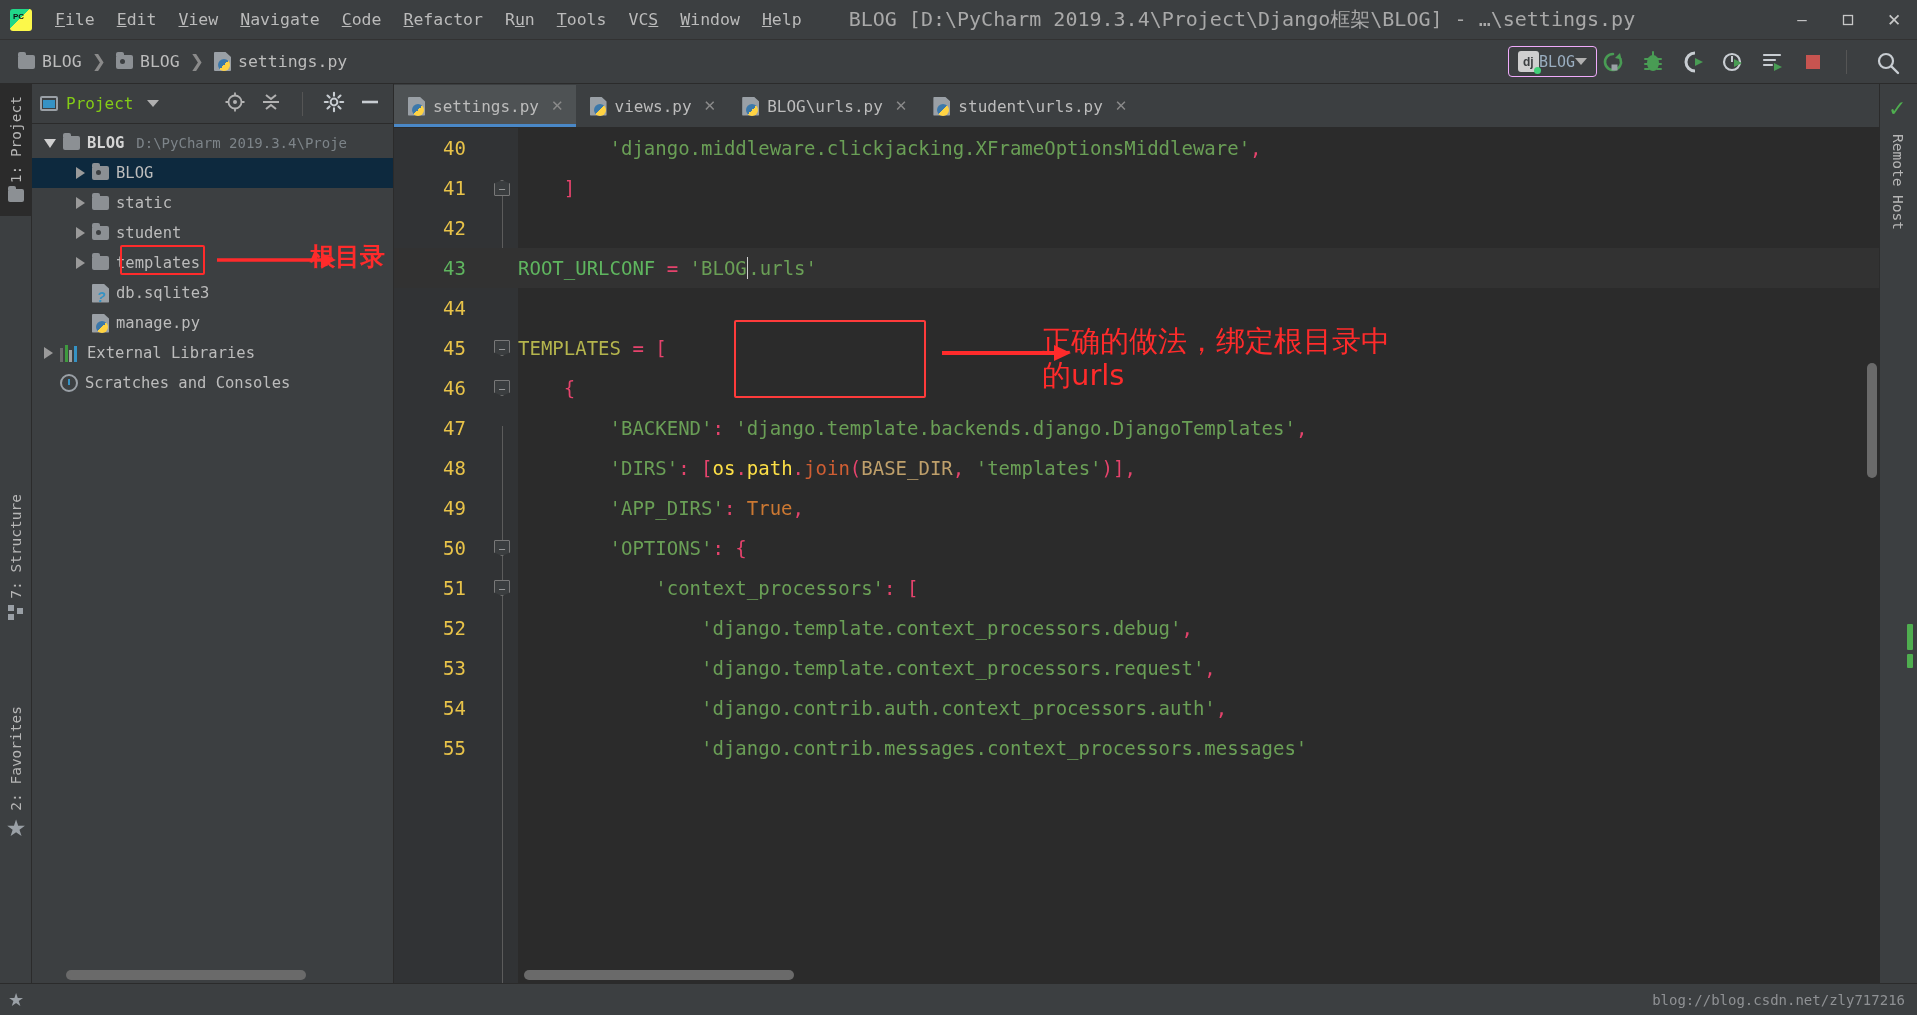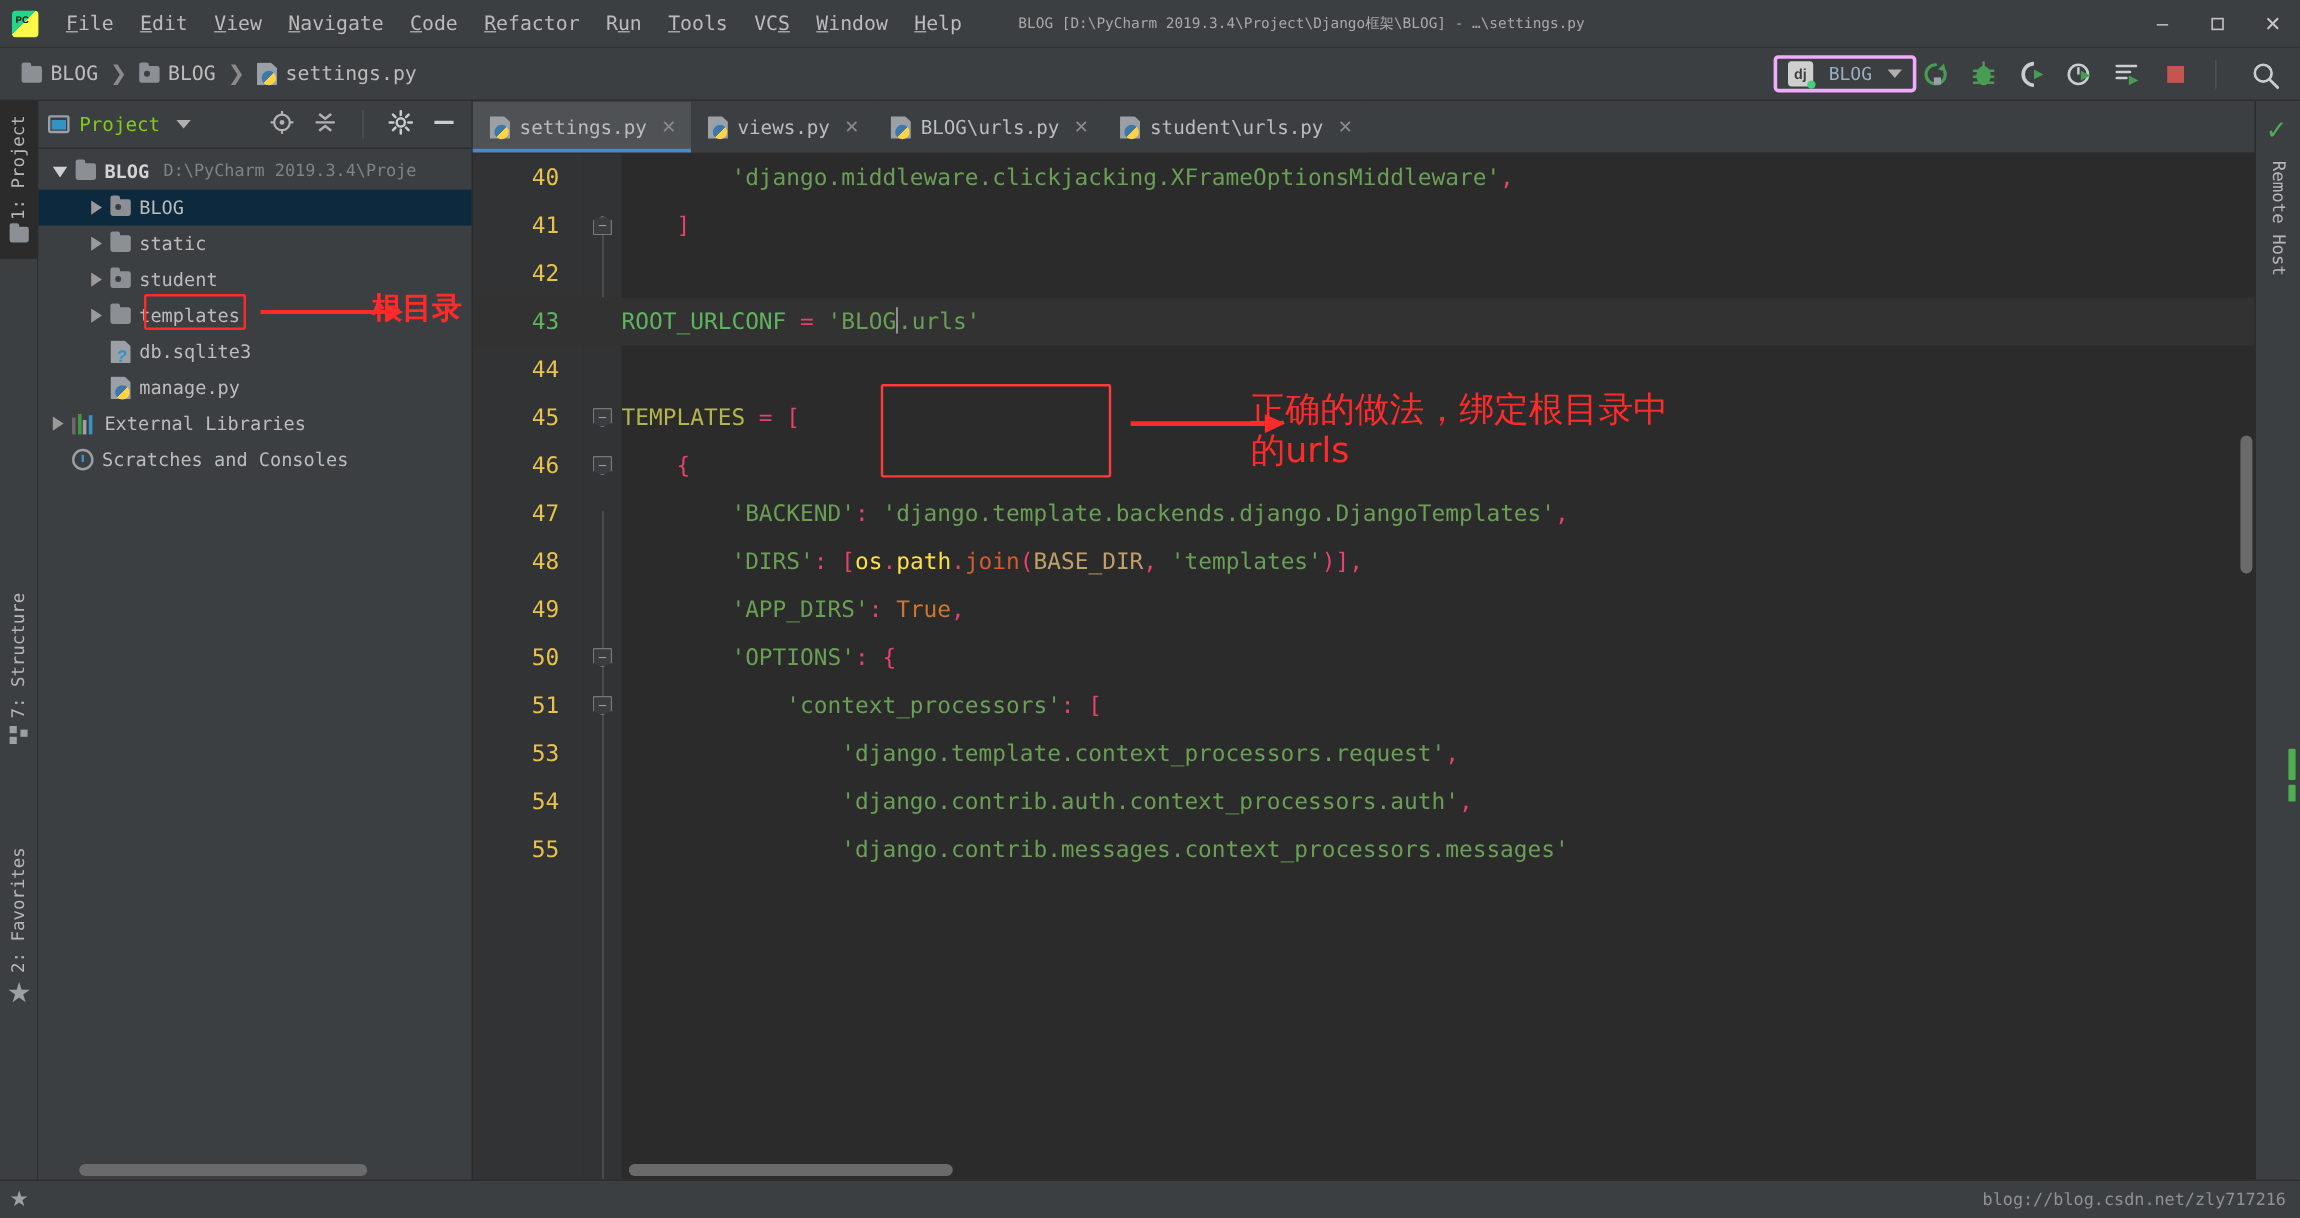--- a/index.html
+++ b/index.html
@@ -25,21 +25,21 @@
     content: "PC"; position: absolute; left: 3px; top: 3px;
     font-size: 8px; font-weight: bold; color: #111; font-family: "Liberation Sans", sans-serif;
   }
   .menubar { display: flex; align-items: center; gap: 0px; }
   .menu-item {
     font-family: "DejaVu Sans Mono", monospace; font-size: 16.5px; color: #bbbbbb;
     padding: 4px 11px; cursor: default; white-space: nowrap;
   }
   .menu-item u { text-decoration: underline; }
   .win-title {
-    font-family: "DejaVu Sans Mono", monospace; font-size: 12px; color: #a9a9a9;
+    font-family: "DejaVu Sans Mono", monospace; font-size: 20px; color: #a9a9a9;
     margin-left: 36px; white-space: nowrap;
   }
   .win-controls { position: absolute; right: 0; top: 0; height: 40px; display: flex; align-items: center; }
   .win-btn { width: 46px; height: 40px; display: flex; align-items: center; justify-content: center;
              color: #c7c7c7; font-size: 17px; font-family: "Liberation Sans", sans-serif; }
 
   
   .navbar {
     height: 44px; background: #3c3f41; display: flex; align-items: center;
     border-bottom: 1px solid #2b2b2b; position: relative;
@@ -66,22 +66,22 @@
     position:absolute; inset:0; background:#9aa0a6; border-radius:1px;
     clip-path: polygon(0 0, 68% 0, 100% 26%, 100% 100%, 0 100%);
   }
   .py-ico .snake {
     position:absolute; left:4px; bottom:0px; width:12px; height:12px; border-radius:50%;
     background: linear-gradient(135deg, #3c78aa 0 50%, #ffd343 50% 100%);
   }
 
   .run-config {
     position:absolute; right: 320px; top: 6px; height: 31px;
-    border:3px solid #f0abfc; border-radius:4px; display:flex; align-items:center;
-    padding: 0 9px; gap: 13px; background:#3c3f41;
+    border:1px solid #f0abfc; border-radius:4px; display:flex; align-items:center;
+    padding: 0 9px; gap: 0; background:#3c3f41;
   }
   .dj-ico { width:21px;height:21px;background:#cfcfcf;border-radius:3px;position:relative;
             display:flex;align-items:center;justify-content:center;}
   .dj-ico span{font-family:"Liberation Sans",sans-serif;font-size:12px;font-weight:bold;color:#3c3f41;}
   .dj-ico::after{content:"";position:absolute;right:-2px;bottom:-2px;width:7px;height:7px;border-radius:50%;background:#42d17a;}
   .rc-label{font-family:"DejaVu Sans Mono", monospace;font-size:15px;color:#9aaec0;}
   .caret-down{width:0;height:0;border-left:6px solid transparent;border-right:6px solid transparent;border-top:7px solid #b0b0b0;}
 
   .tb-icons{position:absolute; right: 64px; top:0; height:44px; display:flex; align-items:center; gap:14px;}
   .tb-ico{width:26px;height:26px;display:flex;align-items:center;justify-content:center;}
@@ -552,20 +552,24 @@
           <span class="fold-marker dn" style="top:12px;">–</span>
           <span class="ln-code"><span class="c-str">        'OPTIONS'</span><span class="c-punct">: {</span></span>
         </div>
 
         <div class="ln-row">
           <span class="ln-num">51</span>
           <span class="fold-marker dn" style="top:12px;">–</span>
           <span class="ln-code"><span class="c-str">            'context_processors'</span><span class="c-punct">: [</span></span>
         </div>
 
+        <div class="ln-row">
+          <span class="ln-num">52</span>
+          <span class="ln-code"><span class="c-str">                'django.template.context_processors.debug'</span><span class="c-punct">,</span></span>
+        </div>
 
         <div class="ln-row">
           <span class="ln-num">53</span>
           <span class="ln-code"><span class="c-str">                'django.template.context_processors.request'</span><span class="c-punct">,</span></span>
         </div>
 
         <div class="ln-row">
           <span class="ln-num">54</span>
           <span class="ln-code"><span class="c-str">                'django.contrib.auth.context_processors.auth'</span><span class="c-punct">,</span></span>
         </div>

